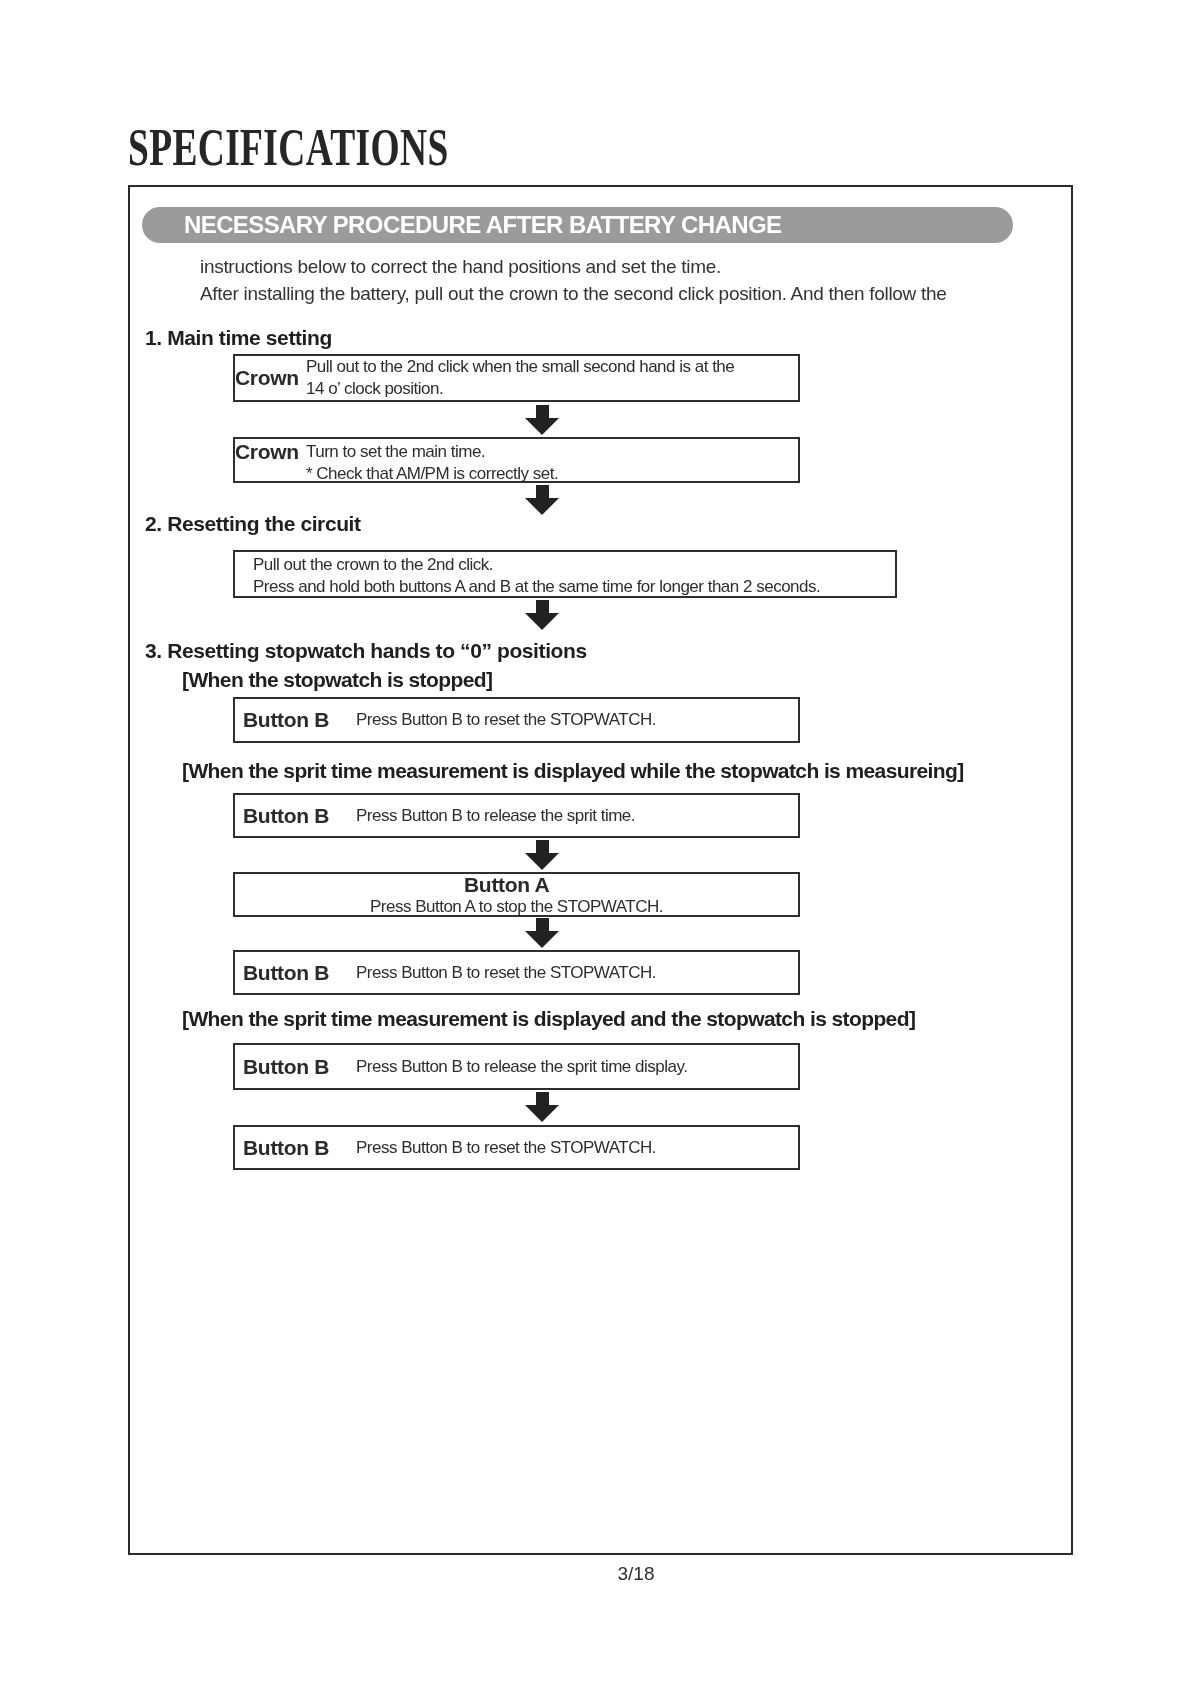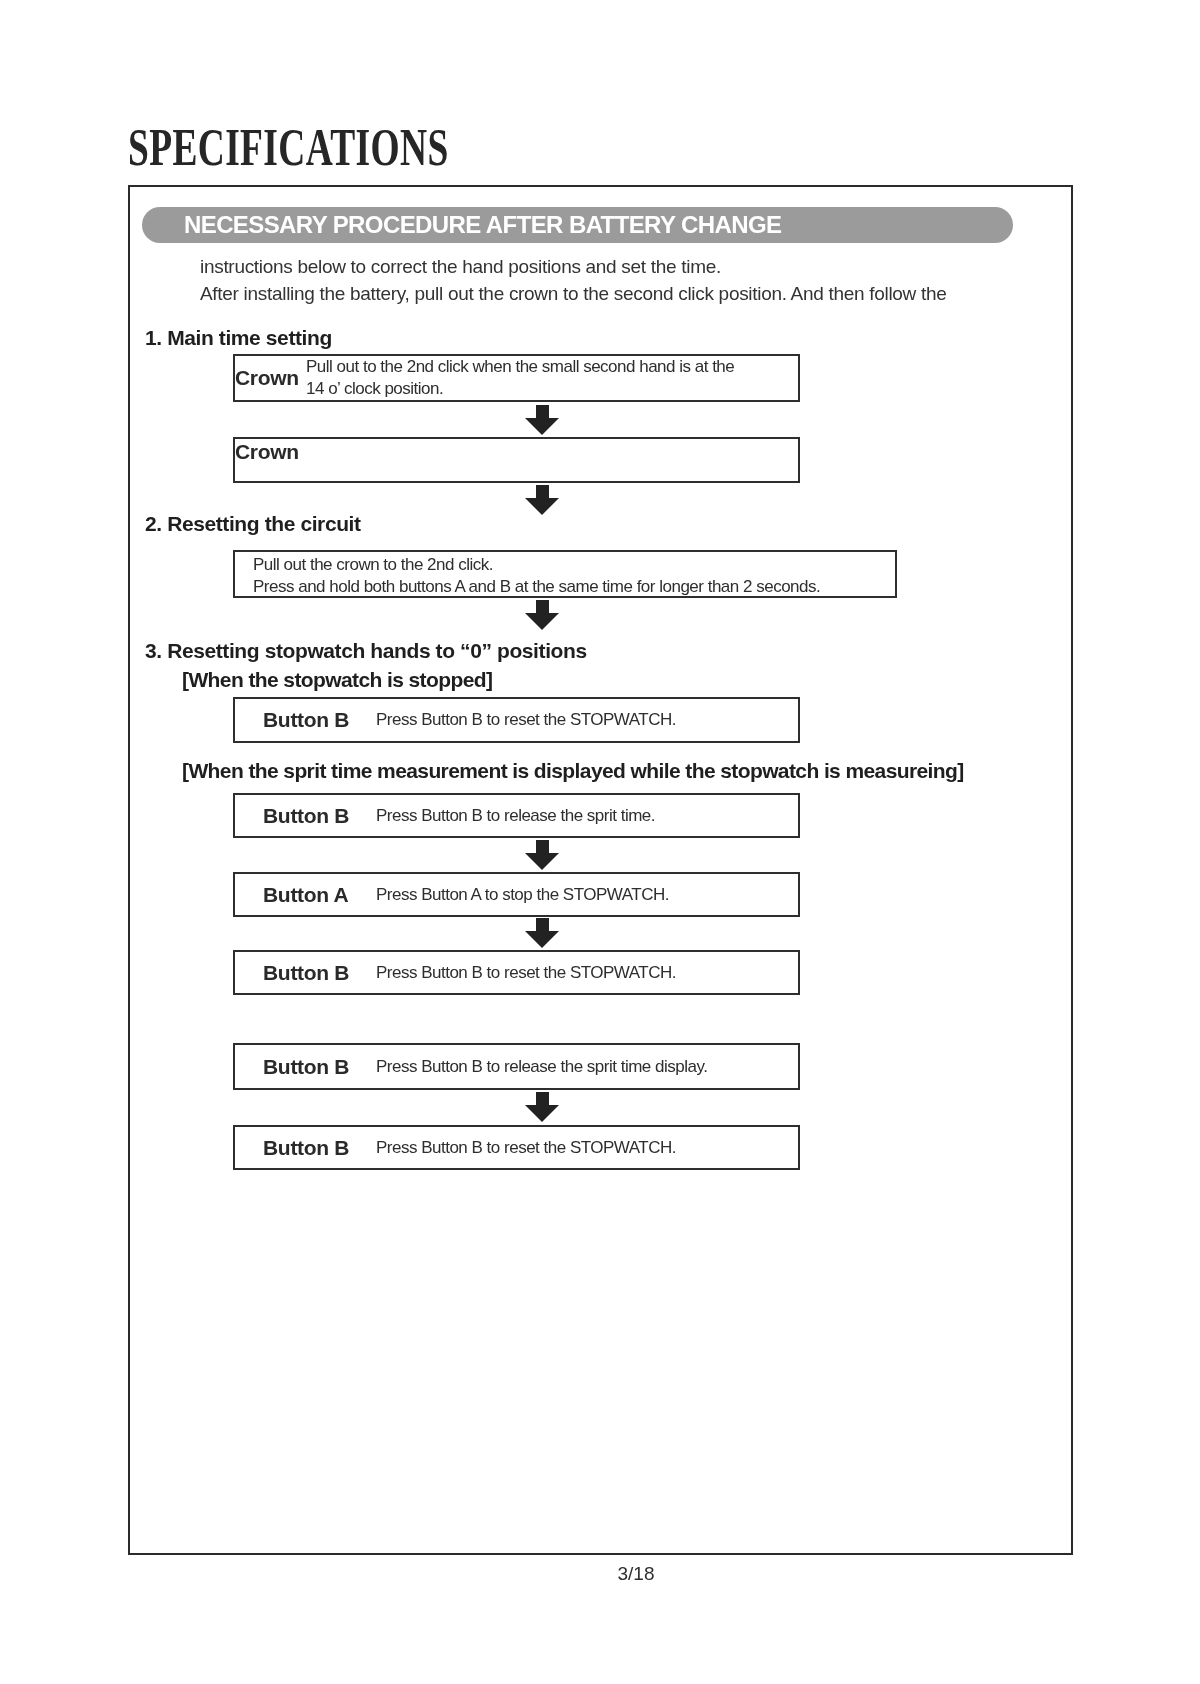--- a/index.html
+++ b/index.html
@@ -39,21 +39,21 @@
   }
   .flow-box {
     position:absolute; left:103px; width:567px; border:2px solid #2e2e2e;
     box-sizing:border-box; background:#ffffff; display:flex;
   }
   .box-label {
     font-weight:bold; font-size:21px; letter-spacing:-0.3px; flex-shrink:0;
     line-height:22px;
   }
   .crown-label { width:71px; }
-  .button-label { width:113px; padding-left:28px; }
+  .button-label { width:113px; padding-left:8px; }
   .v-center { align-items:center; }
   .v-top { align-items:flex-start; padding-top:2px; }
   .box-desc { font-size:17px; letter-spacing:-0.5px; line-height:22px; white-space:nowrap; color:#2e2e2e; }
   .circuit-box { padding:2px 0 12px 18px; display:block; width:664px; }
   .arrow { position:absolute; left:395px; width:34px; }
   .arrow-stem { width:13px; height:13px; background:#222222; margin:0 auto; }
   .arrow-head {
     width:0; height:0; margin:0 auto;
     border-left:17px solid transparent; border-right:17px solid transparent;
     border-top:17px solid #222222;
@@ -91,20 +91,24 @@
       </span>
     </div>
 
     <div class="arrow" style="top:218px;">
       <div class="arrow-stem"></div>
       <div class="arrow-head"></div>
     </div>
 
     <div class="flow-box v-top" style="top:250px; height:46px;">
       <span class="box-label crown-label">Crown</span>
+      <span class="box-desc">
+        <div>Turn to set the main time.</div>
+        <div>* Check that AM/PM is correctly set.</div>
+      </span>
     </div>
 
     <div class="arrow" style="top:298px;">
       <div class="arrow-stem"></div>
       <div class="arrow-head"></div>
     </div>
 
     <div class="sec-heading" style="top:325px;">2. Resetting the circuit</div>
 
     <div class="flow-box circuit-box" style="top:363px; height:48px;">
@@ -131,35 +135,36 @@
     <div class="flow-box v-center" style="top:606px; height:45px;">
       <span class="box-label button-label">Button B</span>
       <span class="box-desc">Press Button B to release the sprit time.</span>
     </div>
 
     <div class="arrow" style="top:653px;">
       <div class="arrow-stem"></div>
       <div class="arrow-head"></div>
     </div>
 
-    <div class="flow-box v-center" style="top:685px; height:45px;">
+    <div class="flow-box v-center" style="top:685px; height:45px;flex-direction:column;">
       <span class="box-label button-label">Button A</span>
       <span class="box-desc">Press Button A to stop the STOPWATCH.</span>
     </div>
 
     <div class="arrow" style="top:731px;">
       <div class="arrow-stem"></div>
       <div class="arrow-head"></div>
     </div>
 
     <div class="flow-box v-center" style="top:763px; height:45px;">
       <span class="box-label button-label">Button B</span>
       <span class="box-desc">Press Button B to reset the STOPWATCH.</span>
     </div>
 
+    <div class="case-heading" style="top:820px;">[When the sprit time measurement is displayed and the stopwatch is stopped]</div>
 
     <div class="flow-box v-center" style="top:856px; height:47px;">
       <span class="box-label button-label">Button B</span>
       <span class="box-desc">Press Button B to release the sprit time display.</span>
     </div>
 
     <div class="arrow" style="top:905px;">
       <div class="arrow-stem"></div>
       <div class="arrow-head"></div>
     </div>

